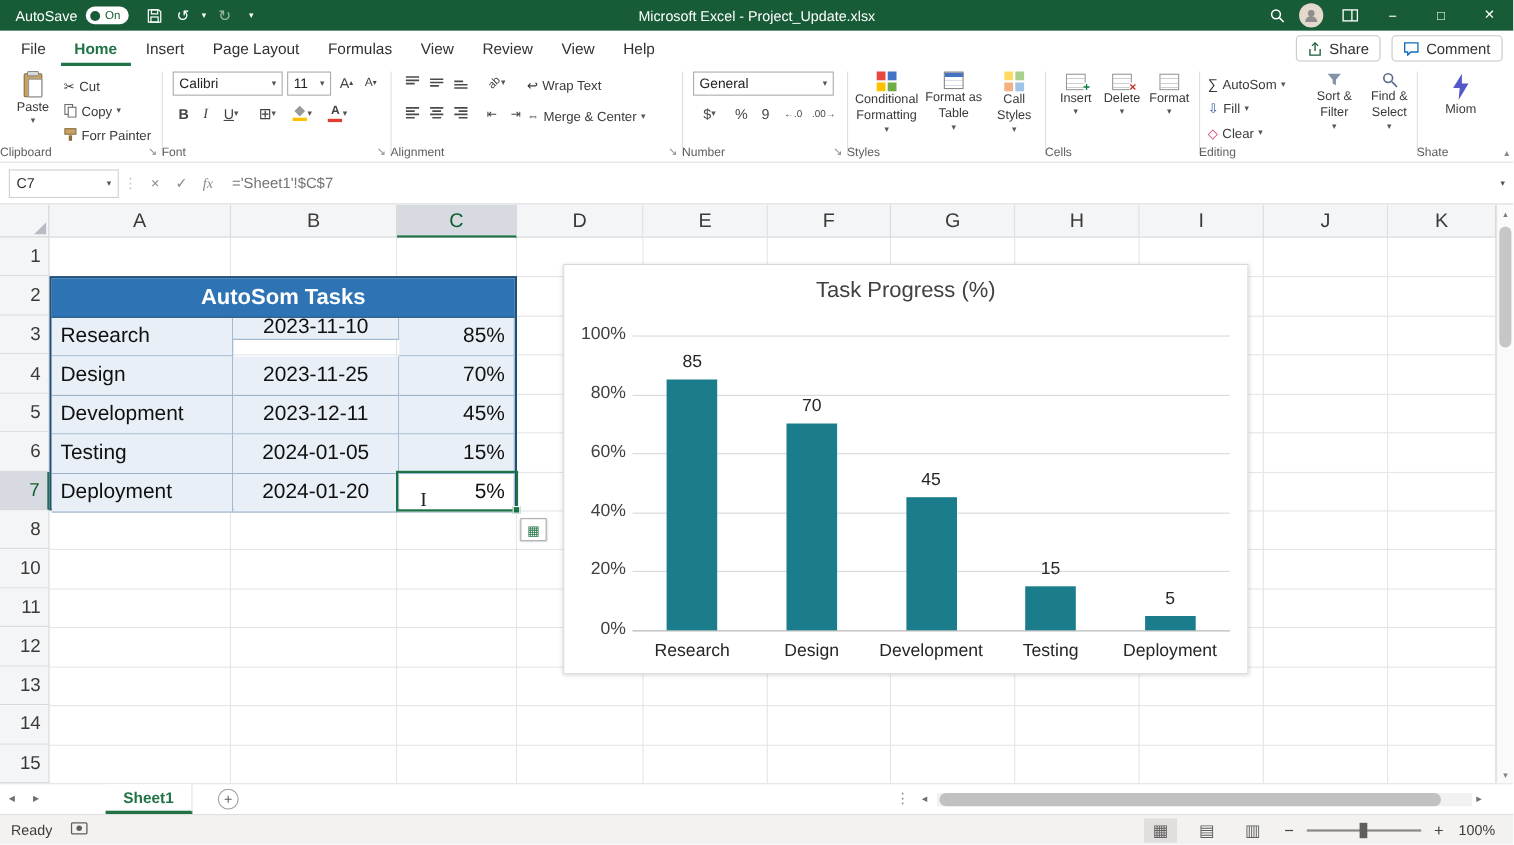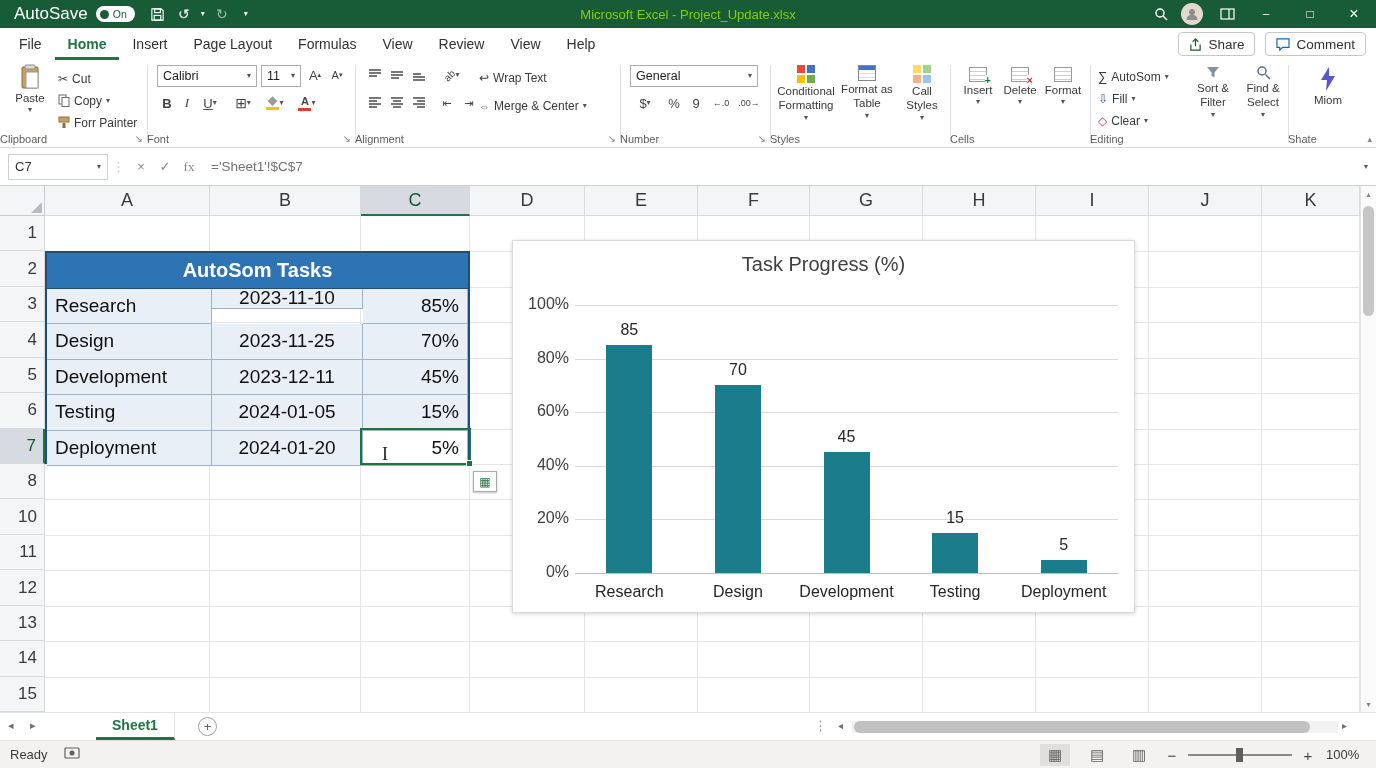--- a/index.html
+++ b/index.html
@@ -6,21 +6,21 @@
   html,body{width:1376px;height:768px}
   #app{position:relative;width:1376px;height:768px;font-family:"Liberation Sans",sans-serif;background:#fff;overflow:hidden;font-size:13px;color:#323130}
   .abs{position:absolute}
   .chev{font-size:8px;color:#555;line-height:1}
   
   #titlebar{position:absolute;left:0;top:0;width:100%;height:28px;background:#185C37;display:flex;align-items:center;color:#fff}
   #titlebar .tglyph{color:#fff;font-size:14px;line-height:1}
   .autosave-pill{display:flex;align-items:center;gap:4px;background:#fff;color:#185C37;border-radius:9px;height:16px;padding:0 8px 0 4px;font-size:10.5px;margin-left:8px}
   .autosave-pill .dot{width:9px;height:9px;border-radius:50%;background:#185C37}
   .tb-btn{width:26px;height:28px;display:flex;align-items:center;justify-content:center}
-  #tb-title{position:absolute;left:0;right:0;text-align:center;font-size:13px;color:#84cc16;pointer-events:none}
+  #tb-title{position:absolute;left:0;right:0;text-align:center;font-size:13px;color:#ffffff;pointer-events:none}
   .win-btn{width:44px;height:28px;display:flex;align-items:center;justify-content:center;font-size:13px}
   .avatar{width:22px;height:22px;border-radius:50%;background:#E4D9CC;display:flex;align-items:center;justify-content:center;overflow:hidden}
   
   #tabsbar{position:absolute;top:28px;height:32px;width:100%;background:#fff;display:flex;align-items:center}
   .rtab{padding:0 13px;font-size:14px;color:#323130;height:100%;display:flex;align-items:center}
   .rtab.active{color:#217346;font-weight:bold;box-shadow:inset 0 -3px 0 #217346}
   .top-right-btn{display:flex;align-items:center;gap:6px;height:24px;border:1px solid #C8C6C4;border-radius:4px;padding:0 10px;font-size:13.5px;margin-right:10px;color:#323130;background:#fff}
   
   #ribbon{position:absolute;top:60px;height:88px;width:100%;background:#fff;border-bottom:1px solid #D8D8D8}
   .grp{position:absolute;top:0;height:100%}
@@ -84,21 +84,21 @@
   .view-btn{position:absolute;top:3px;width:30px;height:22px;display:flex;align-items:center;justify-content:center;font-size:15px;color:#5F5F5F}
   .view-btn.on{background:#E1DFDD}
   .zoom-glyph{position:absolute;top:3px;width:20px;height:22px;display:flex;align-items:center;justify-content:center;font-size:15px;color:#444}
 </style>
 </head>
 <body>
 
 <div id="app">
 
   <div id="titlebar">
-    <span style="margin-left:14px;font-size:17px">AutoSave</span>
+    <span style="margin-left:14px;font-size:13px">AutoSave</span>
     <div class="autosave-pill">
       <span class="dot"></span>
       <span>On</span>
     </div>
     <div class="tb-btn" style="margin-left:10px">
       <svg width="15" height="15" viewBox="0 0 16 16" fill="none" stroke="#fff" stroke-width="1.2">
           <path d="M2 2h10l2 2v10H2z"></path>
           <rect x="5" y="2" width="6" height="4"></rect>
           <rect x="4.5" y="9" width="7" height="5"></rect>
         </svg>
@@ -435,21 +435,21 @@
   </div>
 
   <div id="formulabar">
     <div id="namebox">
         <span>C7</span>
         <span class="chev">▾</span>
       </div>
     <span style="color:#C8C6C4;margin:0 4px">⋮</span>
     <span class="fbar-ic">×</span>
     <span class="fbar-ic">✓</span>
-    <span class="fbar-ic" style="font-family:'Liberation Serif',serif">fx</span>
+    <span class="fbar-ic" style="font-style:italic;font-family:'Liberation Serif',serif">fx</span>
     <span style="margin-left:10px;font-size:13.5px;color:#737373">='Sheet1'!$C$7</span>
     <span style="margin-left:auto;margin-right:8px" class="chev">▾</span>
   </div>
 
   <div id="sheet">
       <div class="gl-v" style="left: 209px; top: 30px; height: 496px;"></div>
       <div class="gl-v" style="left: 360px; top: 30px; height: 496px;"></div>
       <div class="gl-v" style="left: 469px; top: 30px; height: 496px;"></div>
       <div class="gl-v" style="left: 584px; top: 30px; height: 496px;"></div>
       <div class="gl-v" style="left: 697px; top: 30px; height: 496px;"></div>

